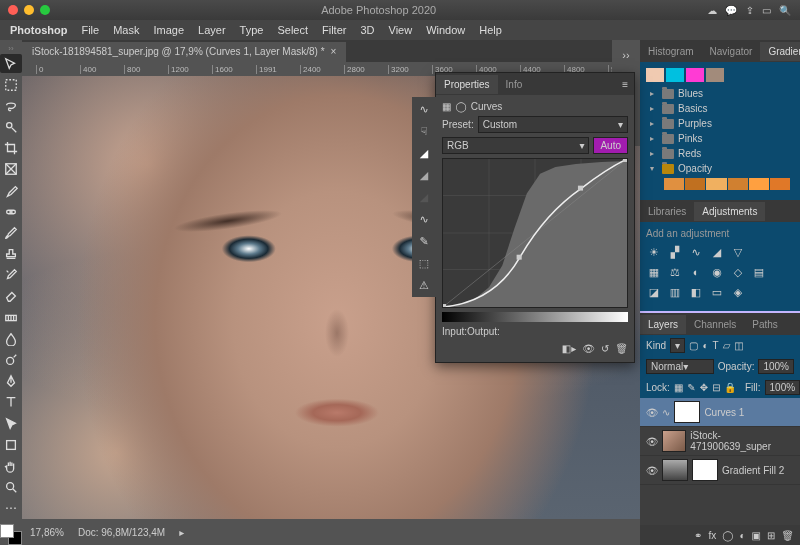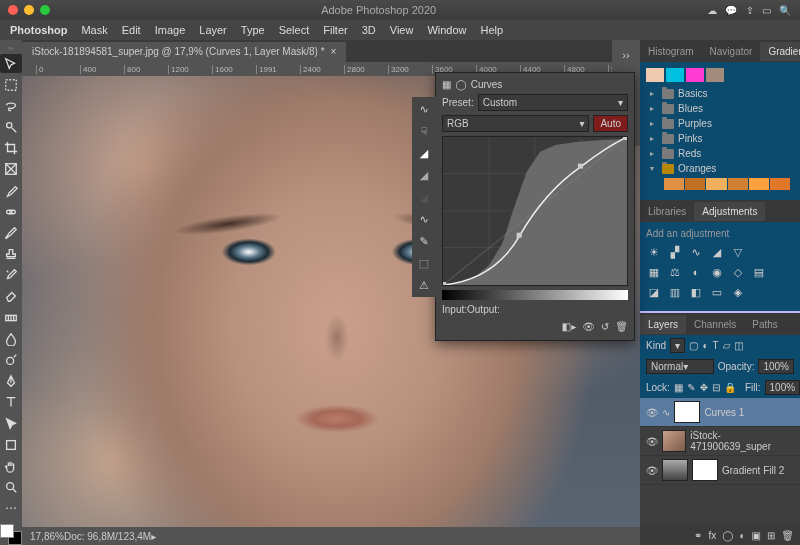--- a/index.html
+++ b/index.html
@@ -34,21 +34,21 @@
  radial-gradient(ellipse 60px 20px at 50% 76%, #b97a6a 0%, #a56858 40%, transparent 70%),
  radial-gradient(ellipse 20px 40px at 50% 58%, rgba(90,60,50,0.4) 0%, transparent 60%),
  radial-gradient(ellipse 260px 320px at 50% 55%, #c9a08c 0%, #b8927e 40%, #9e7a68 70%, transparent 100%),
  radial-gradient(circle at 20% 20%, #caa590 0%, transparent 40%),
  radial-gradient(circle at 80% 25%, #b89580 0%, transparent 35%),
  radial-gradient(circle at 15% 85%, #c4a48e 0%, transparent 30%),
  linear-gradient(180deg,#3a4452 0%,#4a5462 40%,#5a6470 100%)}
 .brow{position:absolute;width:110px;height:16px;background:radial-gradient(ellipse,rgba(40,25,20,0.8),transparent 70%);border-radius:50%}
 .brow.l{left:24%;top:31%;transform:rotate(-8deg)}
 .brow.r{right:24%;top:31%;transform:rotate(8deg)}
-.statusbar{height:18px;background:#535353;display:flex;align-items:center;padding:0 8px;font-size:10px;color:#bbb}
+.statusbar{height:26px;background:#535353;display:flex;align-items:center;padding:0 8px;gap:14px;font-size:10px;color:#bbb}
 
 .dock{position:absolute;top:40px;right:0;width:160px;bottom:0;background:#0c4a6e;display:flex;flex-direction:column}
 .dockstrip{position:absolute;top:40px;right:160px;width:28px;background:#535353;display:flex;flex-direction:column;align-items:center;padding-top:6px;gap:6px}
 .dockstrip .ic{width:18px;height:18px;display:flex;align-items:center;justify-content:center;color:#ccc;font-size:11px}
 .panelhead{height:22px;background:#383838;display:flex;align-items:center}
 .ptab{padding:4px 8px;color:#999;font-size:10px}
 .ptab.active{background:#454545;color:#ddd}
 .gradbody{padding:6px}
 .gradrow{display:flex;gap:2px;margin-bottom:4px}
 .gswatch{width:18px;height:14px}
@@ -75,21 +75,21 @@
 .thumb.white{background:#fff}
 .thumb.img{background:linear-gradient(135deg,#c9a08c,#7a5a48)}
 .thumb.grad{background:linear-gradient(#aaa,#444)}
 .layerfoot{height:20px;background:#3a3a3a;display:flex;align-items:center;justify-content:flex-end;gap:6px;padding:0 6px;color:#aaa;font-size:10px}
 
 .proppanel{position:absolute;top:72px;left:435px;width:200px;background:#454545;border:1px solid #222;box-shadow:0 4px 12px rgba(0,0,0,0.5);z-index:10}
 .proppanel .panelhead{background:#383838}
 .propbody{padding:6px}
 .proprow{display:flex;align-items:center;gap:4px;margin-bottom:4px;font-size:10px;color:#ccc}
 .proprow .sel{flex:1;background:#3a3a3a;border:1px solid #222;padding:2px 4px;font-size:10px;display:flex;justify-content:space-between}
-.proprow .btn{background:#7f1d1d;border:1px solid #222;padding:2px 6px;font-size:10px}
+.proprow .btn{background:#a21caf;border:1px solid #222;padding:2px 6px;font-size:10px}
 .propicons{position:absolute;left:-24px;top:24px;width:24px;background:#454545;display:flex;flex-direction:column;align-items:center;padding:4px 0;gap:6px}
 .propicons span{font-size:11px;color:#ccc;width:16px;height:16px;display:flex;align-items:center;justify-content:center}
 .curvebox{width:100%;height:150px;background:#3a3a3a;border:1px solid #222;position:relative;margin-bottom:4px}
 .curvebox svg{position:absolute;inset:0;width:100%;height:100%}
 .iolabels{display:flex;justify-content:flex-start;font-size:9px;color:#999;margin-bottom:4px}
 .propfoot{display:flex;justify-content:flex-end;gap:6px;padding:2px 0;color:#aaa;font-size:10px}
 </style>
 </head>
 <body>
 
@@ -104,22 +104,22 @@
     <span>☁</span>
     <span>💬</span>
     <span>⇪</span>
     <span>▭</span>
     <span>🔍</span>
   </div>
 </div>
 
 <div class="menubar">
   <span>Photoshop</span>
+  <span>File</span>
   <span>Mask</span>
-  <span>Edit</span>
   <span>Image</span>
   <span>Layer</span>
   <span>Type</span>
   <span>Select</span>
   <span>Filter</span>
   <span>3D</span>
   <span>View</span>
   <span>Window</span>
   <span>Help</span>
 </div>
@@ -297,41 +297,41 @@
   </div>
   <div class="gradbody">
     <div class="gradrow">
       <div class="gswatch" style="background:#f0cab1"></div>
       <div class="gswatch" style="background:#00c0e0"></div>
       <div class="gswatch" style="background:#ff3bd4"></div>
       <div class="gswatch" style="background:#a28b7b"></div>
     </div>
     <div class="folder">
         <div class="fico"></div>
-        <span>Basics</span>
+        <span>Blues</span>
       </div>
     <div class="folder">
         <div class="fico"></div>
-        <span>Blues</span>
+        <span>Basics</span>
       </div>
     <div class="folder">
         <div class="fico"></div>
         <span>Purples</span>
       </div>
     <div class="folder">
         <div class="fico"></div>
         <span>Pinks</span>
       </div>
     <div class="folder">
         <div class="fico"></div>
         <span>Reds</span>
       </div>
     <div class="folder open">
         <div class="fico open"></div>
-        <span>Oranges</span>
+        <span>Opacity</span>
       </div>
     <div class="gradstrip">
       <div style="background:#e09040"></div>
       <div style="background:#c07020"></div>
       <div style="background:#f0b060"></div>
       <div style="background:#d08030"></div>
       <div style="background:#ffa040"></div>
       <div style="background:#e07828"></div>
     </div>
   </div>
@@ -432,20 +432,26 @@
   <div class="propicons">
     <span>∿</span>
     <span>☟</span>
     <span style="color:#fff">◢</span>
     <span style="color:#aaa">◢</span>
     <span style="color:#555">◢</span>
     <span>∿</span>
     <span>✎</span>
     <span>⬚</span>
     <span>⚠</span>
+  </div>
+  <div class="panelhead">
+    <div class="ptab active">Properties</div>
+    <div class="ptab">Info</div>
+    <span style="flex:1"></span>
+    <span style="padding:0 6px">≡</span>
   </div>
   <div class="propbody">
     <div class="proprow">
       <span>▦</span>
       <span>◯</span>
       <span>Curves</span>
     </div>
     <div class="proprow">
       <span>Preset:</span>
       <div class="sel">

